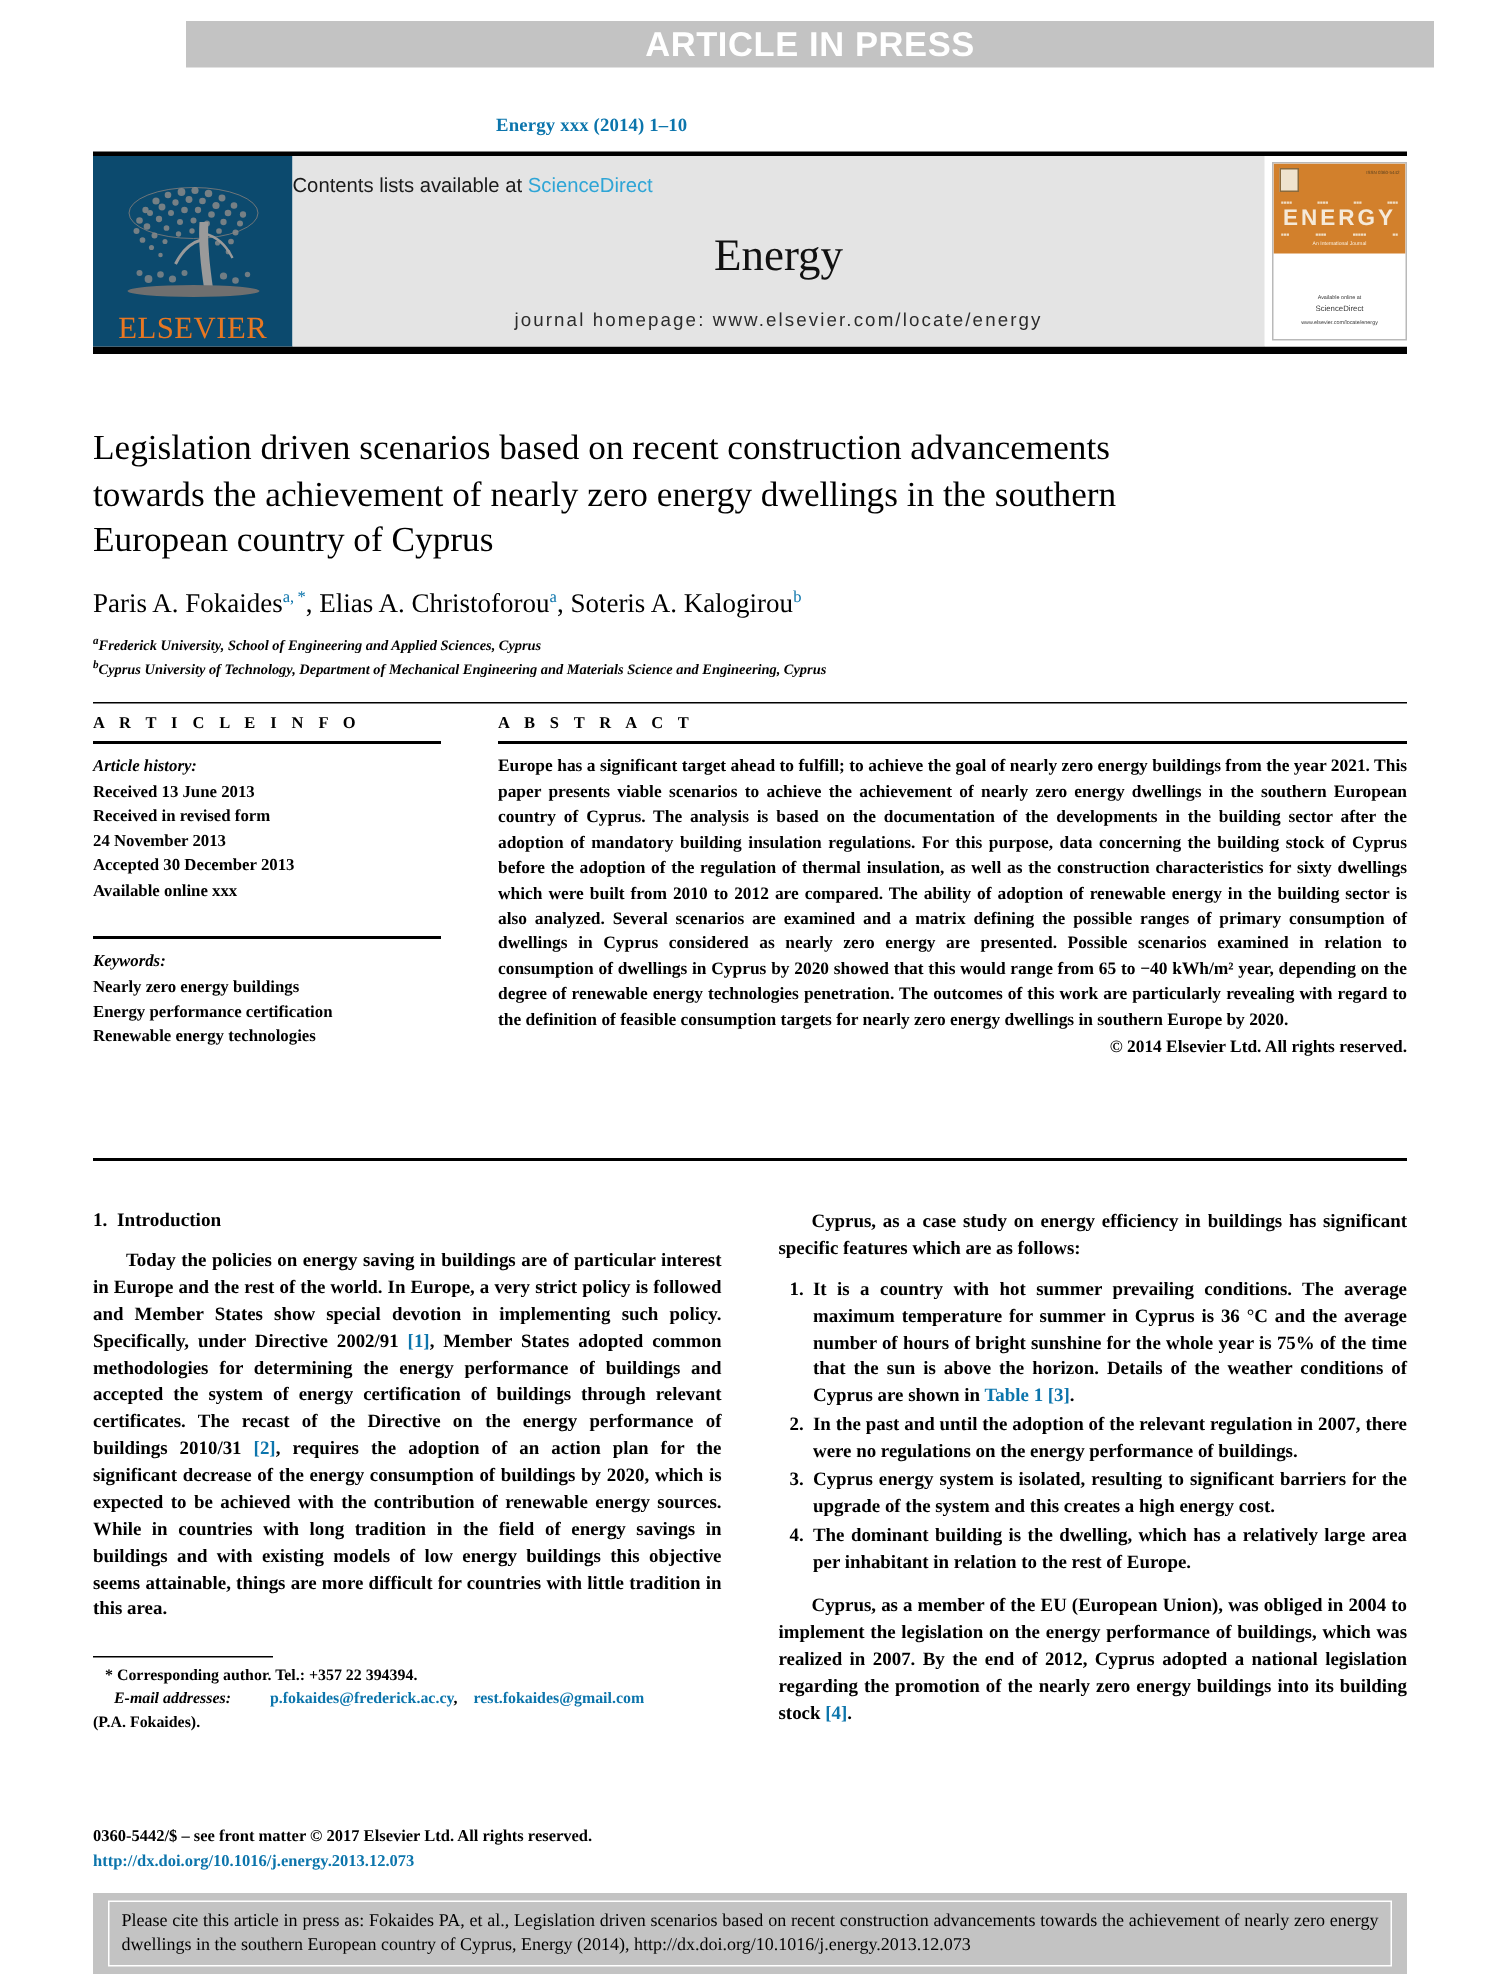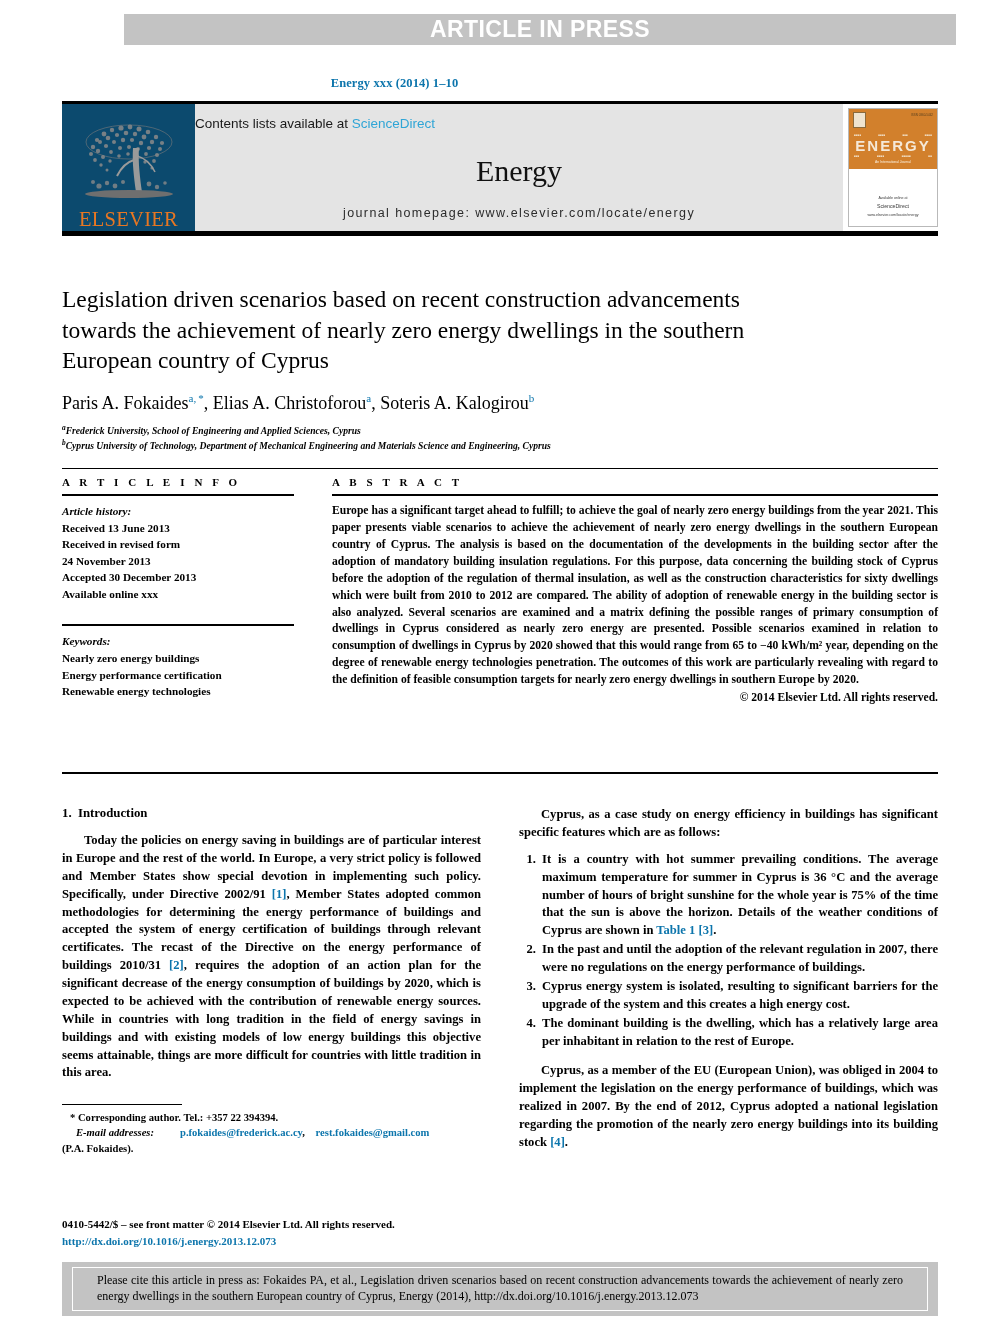--- a/index.html
+++ b/index.html
@@ -376,21 +376,21 @@
     height: 54px;
     background: #c3c3c3;
     box-sizing: border-box;
     padding: 5px 10px 5px 10px;
   }
   .cite-inner {
     background: #c3c3c3;
     border: 1px solid #ffffff;
     height: 100%;
     box-sizing: border-box;
-    padding: 4px 24px;
+    padding: 4px 8px;
     font-family: "Liberation Serif", serif;
     font-size: 12px;
     line-height: 1.34;
     text-align: justify;
     color: #000;
   }
 </style>
 </head>
 <body>
 
@@ -581,21 +581,21 @@
         <span>
           <a href="#">p.fokaides@frederick.ac.cy</a><span>,</span>
           &nbsp;&nbsp;&nbsp;<a href="#">rest.fokaides@gmail.com</a>
         </span>
       </div>
       <div>(P.A. Fokaides).</div>
     </div>
   </div>
 
   <div class="issn">
-    <div>0410-5442/$ – see front matter © 2014 Elsevier Ltd. All rights reserved.</div>
+    <div>0360-5442/$ – see front matter © 2017 Elsevier Ltd. All rights reserved.</div>
     <a href="#">http://dx.doi.org/10.1016/j.energy.2013.12.073</a>
   </div>
 
   <div class="cite-box">
     <div class="cite-inner">Please cite this article in press as: Fokaides PA, et al., Legislation driven scenarios based on recent construction advancements towards the achievement of nearly zero energy dwellings in the southern European country of Cyprus, Energy (2014), http://dx.doi.org/10.1016/j.energy.2013.12.073</div>
   </div>
 
 </div>
 
 </body></html>

